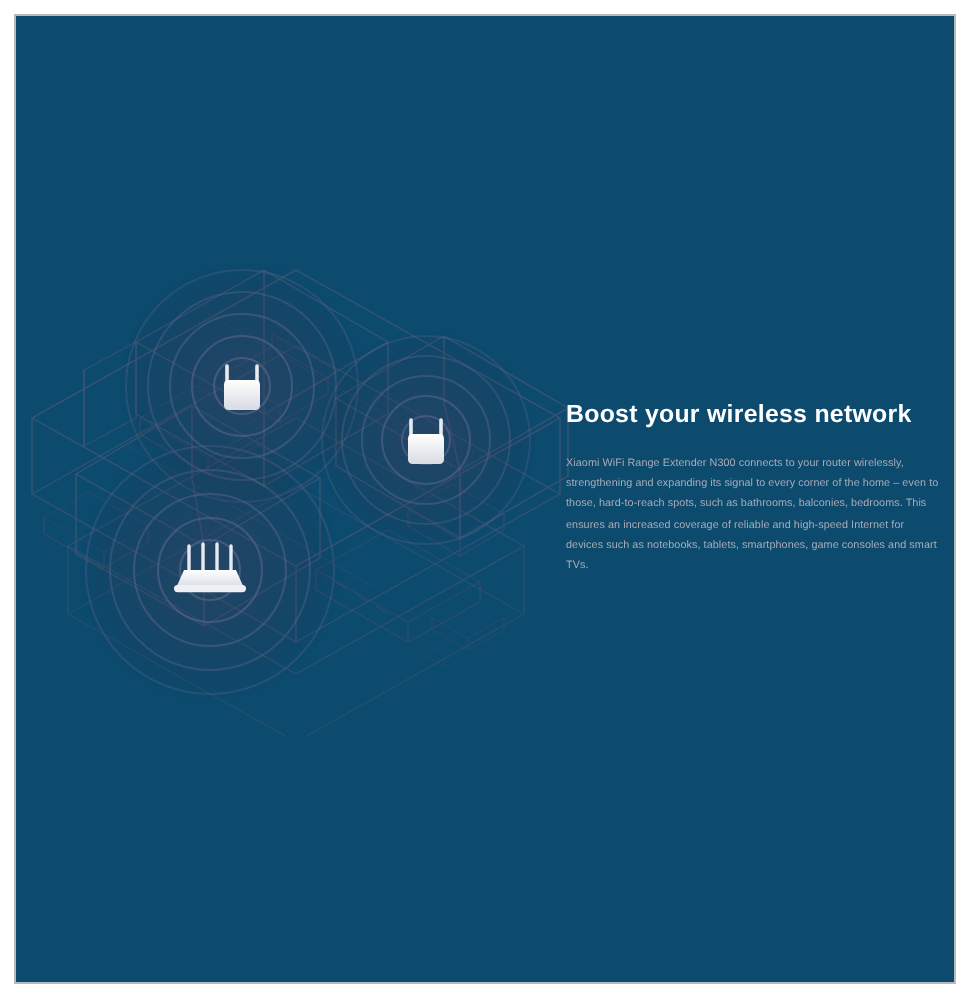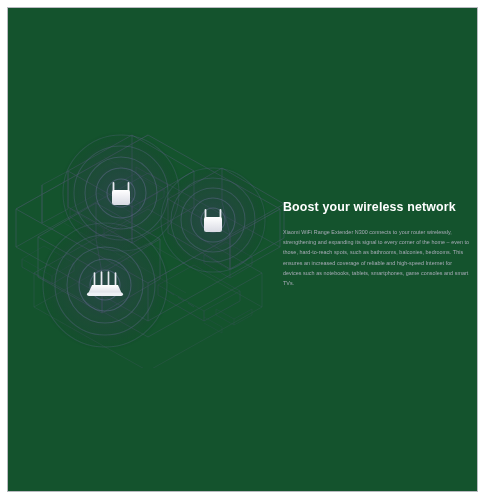--- a/index.html
+++ b/index.html
@@ -15,21 +15,21 @@
   }
 
   #banner-frame {
     position: absolute;
     left: 7px;
     top: 7px;
     width: 471px;
     height: 485px;
     box-sizing: border-box;
     border: 1px solid #b9bac0;
-    background: #14532d;
+    background: #0c4a6e;
     overflow: hidden;
   }
 
   #illustration {
     position: absolute;
     left: 0px;
     top: 105px;
     width: 285px;
     height: 255px;
   }

